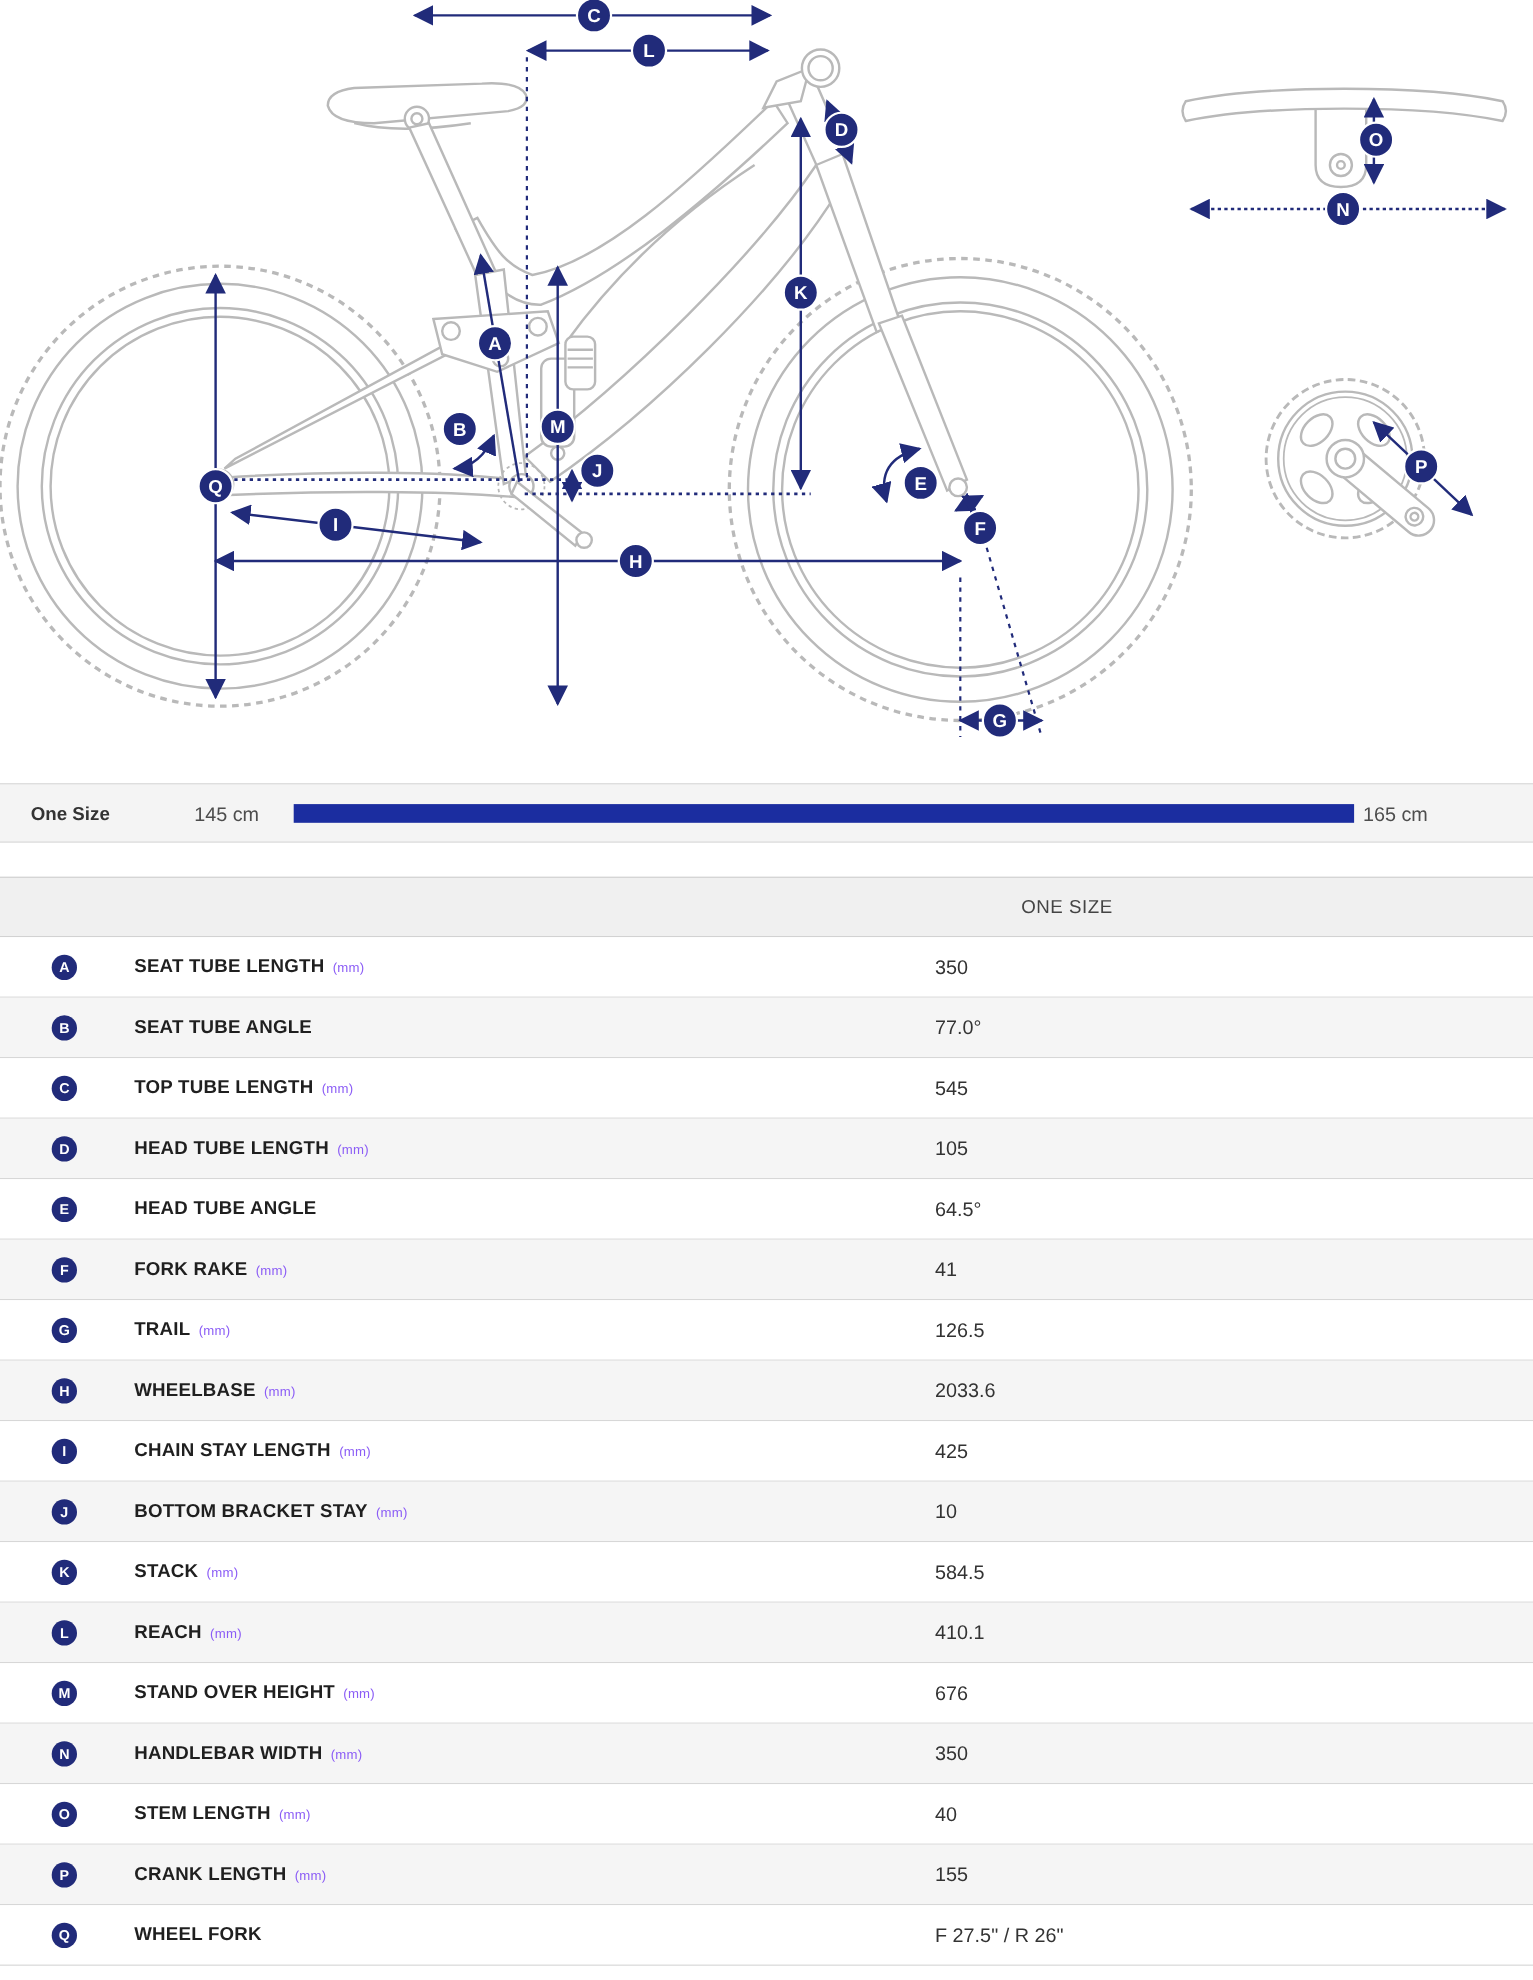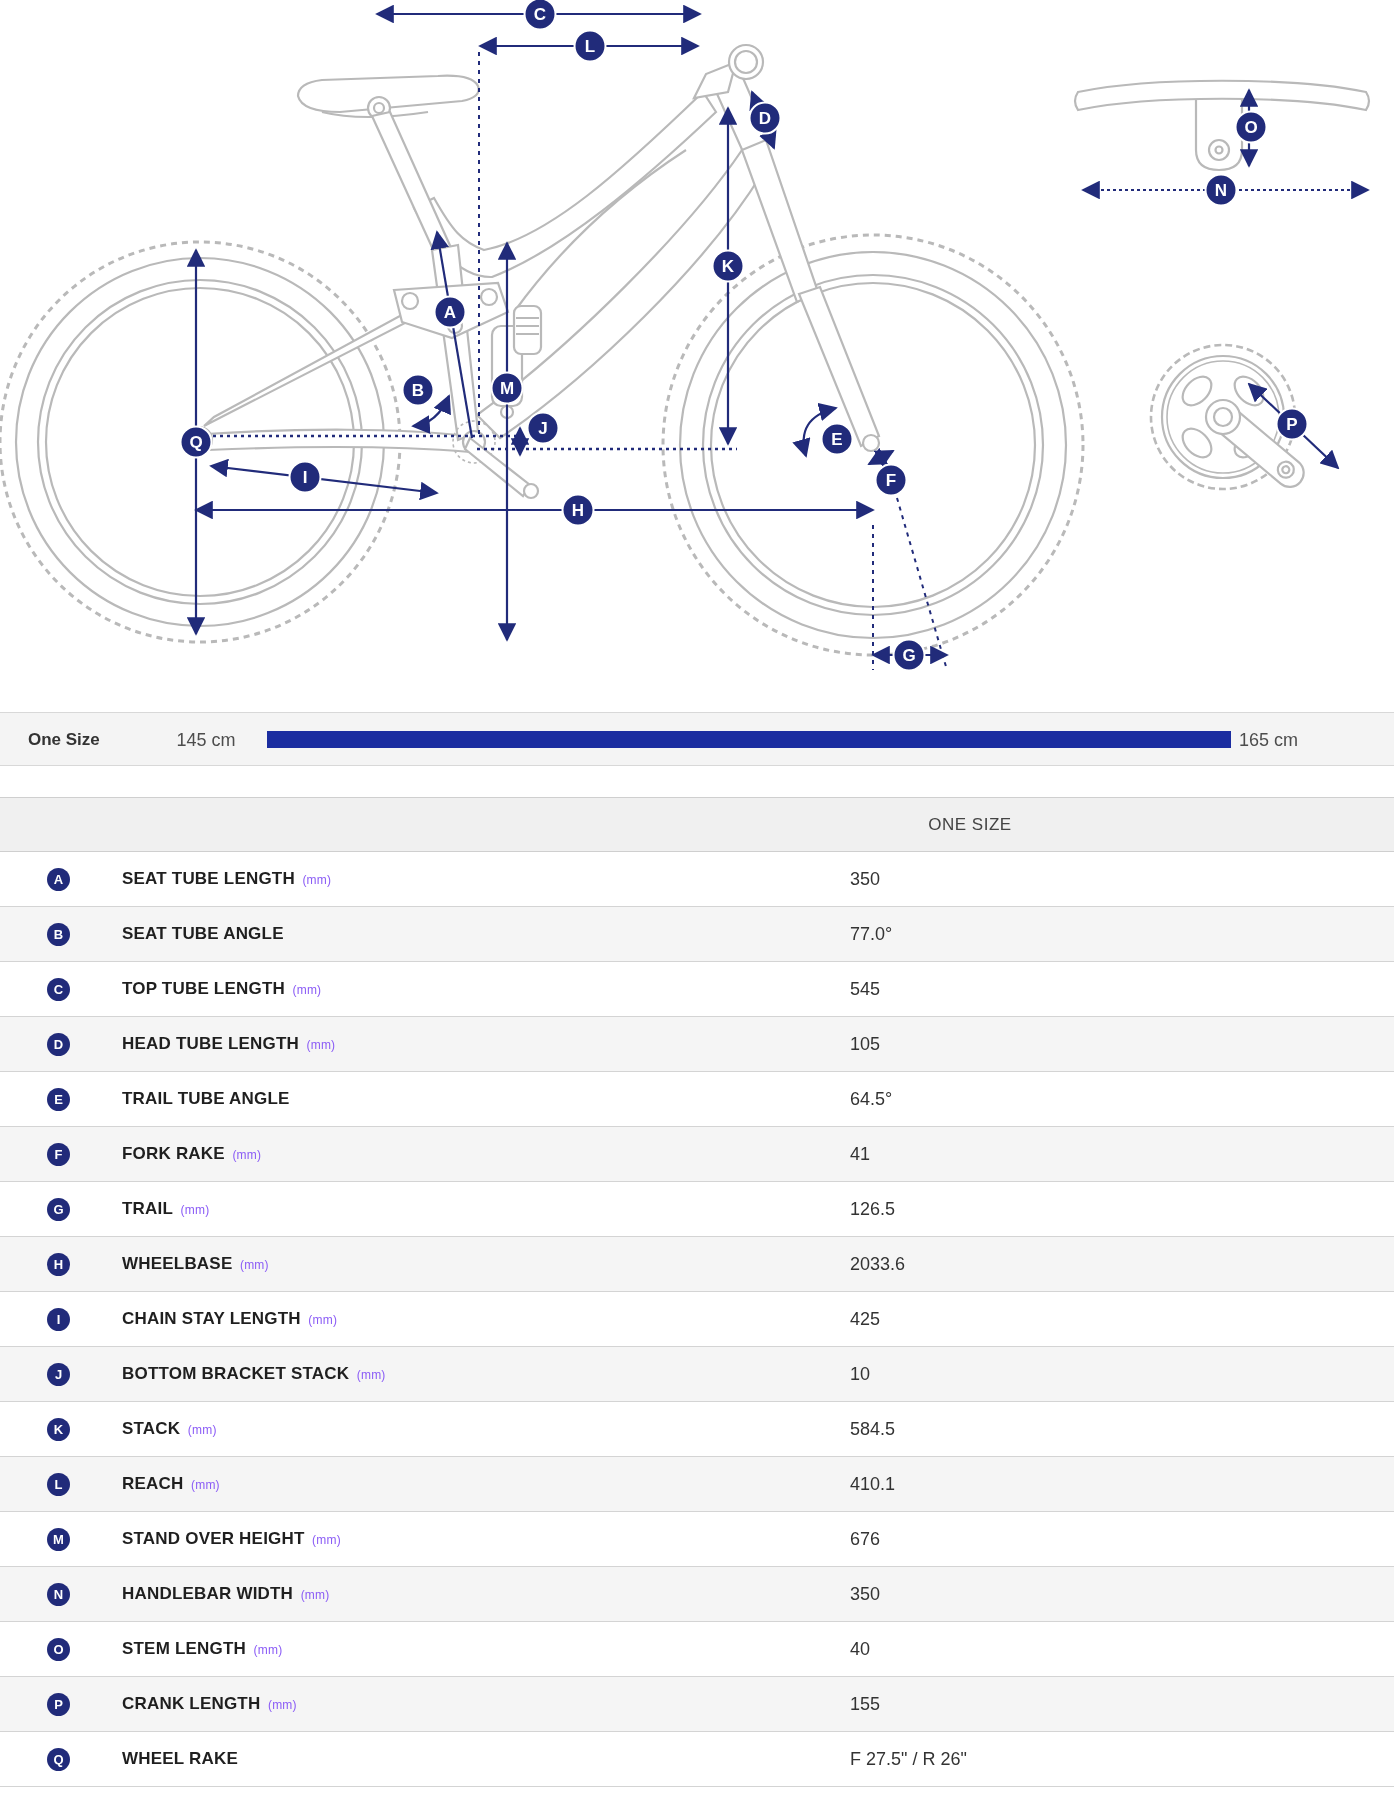--- a/index.html
+++ b/index.html
@@ -276,21 +276,21 @@
   </div>
 
   <div class="geo-row alt">
     <div class="row-badge" style="background: rgb(33, 43, 122);">D</div>
     <div class="row-label"><span class="lbl">HEAD TUBE LENGTH</span><span class="row-unit"> (mm)</span></div>
     <div class="row-value">105</div>
   </div>
 
   <div class="geo-row">
     <div class="row-badge" style="background: rgb(33, 43, 122);">E</div>
-    <div class="row-label"><span class="lbl">TRAIL TUBE ANGLE</span><span class="row-unit"></span></div>
+    <div class="row-label"><span class="lbl">HEAD TUBE ANGLE</span><span class="row-unit"></span></div>
     <div class="row-value">64.5°</div>
   </div>
 
   <div class="geo-row alt">
     <div class="row-badge" style="background: rgb(33, 43, 122);">F</div>
     <div class="row-label"><span class="lbl">FORK RAKE</span><span class="row-unit"> (mm)</span></div>
     <div class="row-value">41</div>
   </div>
 
   <div class="geo-row">
@@ -306,21 +306,21 @@
   </div>
 
   <div class="geo-row">
     <div class="row-badge" style="background: rgb(33, 43, 122);">I</div>
     <div class="row-label"><span class="lbl">CHAIN STAY LENGTH</span><span class="row-unit"> (mm)</span></div>
     <div class="row-value">425</div>
   </div>
 
   <div class="geo-row alt">
     <div class="row-badge" style="background: rgb(33, 43, 122);">J</div>
-    <div class="row-label"><span class="lbl">BOTTOM BRACKET STACK</span><span class="row-unit"> (mm)</span></div>
+    <div class="row-label"><span class="lbl">BOTTOM BRACKET STAY</span><span class="row-unit"> (mm)</span></div>
     <div class="row-value">10</div>
   </div>
 
   <div class="geo-row">
     <div class="row-badge" style="background: rgb(33, 43, 122);">K</div>
     <div class="row-label"><span class="lbl">STACK</span><span class="row-unit"> (mm)</span></div>
     <div class="row-value">584.5</div>
   </div>
 
   <div class="geo-row alt">
@@ -348,17 +348,17 @@
   </div>
 
   <div class="geo-row alt">
     <div class="row-badge" style="background: rgb(33, 43, 122);">P</div>
     <div class="row-label"><span class="lbl">CRANK LENGTH</span><span class="row-unit"> (mm)</span></div>
     <div class="row-value">155</div>
   </div>
 
   <div class="geo-row">
     <div class="row-badge" style="background: rgb(33, 43, 122);">Q</div>
-    <div class="row-label"><span class="lbl">WHEEL RAKE</span><span class="row-unit"></span></div>
+    <div class="row-label"><span class="lbl">WHEEL FORK</span><span class="row-unit"></span></div>
     <div class="row-value">F 27.5" / R 26"</div>
   </div>
 </div>
 </div>
 
 </body></html>

